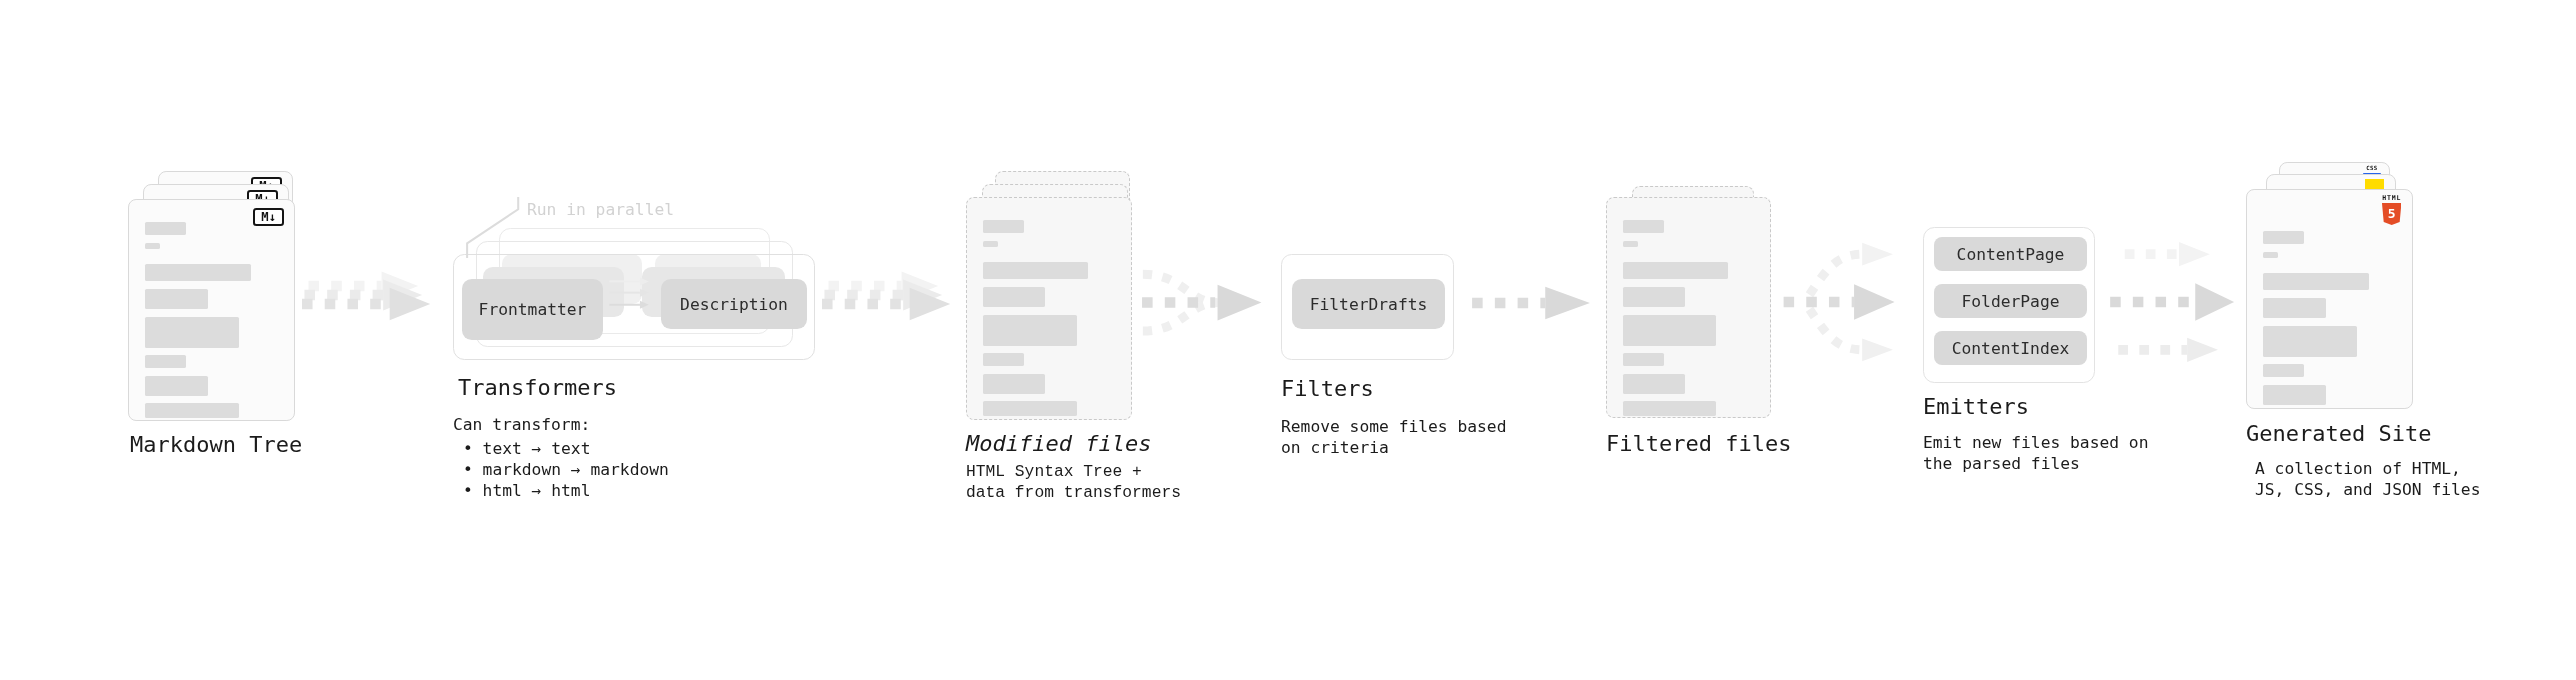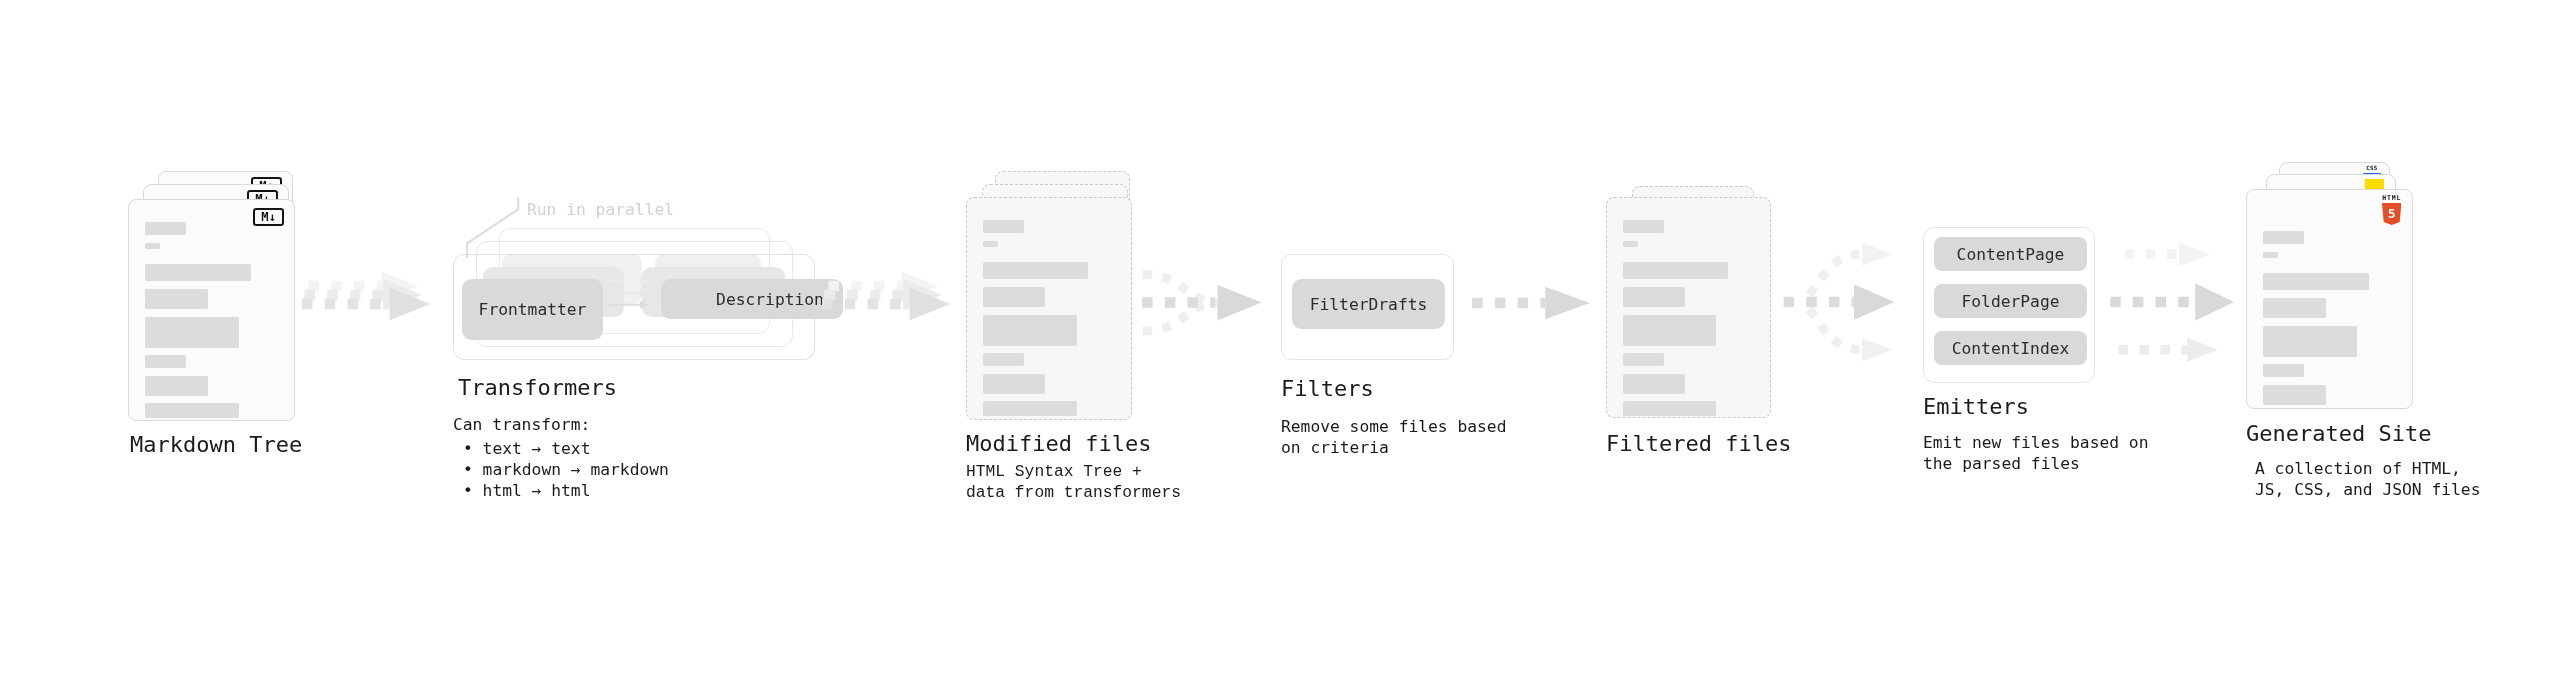--- a/index.html
+++ b/index.html
@@ -92,21 +92,21 @@
     <div class="ghost" style="left:642px;top:267px;width:143px;height:50px;background:#e7e7e7;"></div>
 
     <div class="tcontainer" style="left:453px;top:254px;width:362px;height:106px;border:1.6px solid #e0e0e0;"></div>
 
     <svg class="abs" style="left:459px;top:193px;" width="73" height="69" viewBox="0 0 90 85">
       <polyline points="10,80 10,62 73,20 73,5" fill="none" stroke="#dcdcdc" stroke-width="2.5"></polyline>
     </svg>
     <div class="annotation" style="left:527px;top:200px;">Run in parallel</div>
 
     <div class="node" style="left:462px;top:279px;width:141px;height:61px;">Frontmatter</div>
-    <div class="node" style="left:661px;top:279px;width:146px;height:40px;padding-left:36px;">Description</div>
+    <div class="node" style="left:661px;top:279px;width:146px;height:50px;">Description</div>
 
     <svg class="abs" style="left:609px;top:275px;" width="45" height="37" viewBox="0 0 55 46">
       <line x1="0" y1="8" x2="38" y2="8" stroke="#ededed" stroke-width="2.5"></line>
         <polygon points="38,3 49,8 38,13" fill="#ededed"></polygon>
       <line x1="0" y1="22" x2="38" y2="22" stroke="#e5e5e5" stroke-width="2.5"></line>
         <polygon points="38,17 49,22 38,27" fill="#e5e5e5"></polygon>
       <line x1="0" y1="37" x2="38" y2="37" stroke="#dcdcdc" stroke-width="2.5"></line>
         <polygon points="38,32 49,37 38,42" fill="#dcdcdc"></polygon>
     </svg>
 
@@ -136,21 +136,21 @@
           <div class="bar" style="width: 31%; height: 13px; margin-bottom: 8.1px;"></div>
           <div class="bar" style="width: 11%; height: 5.7px; margin-bottom: 15.4px;"></div>
           <div class="bar" style="width: 80%; height: 17px; margin-bottom: 8.1px;"></div>
           <div class="bar" style="width: 47%; height: 19.5px; margin-bottom: 8.1px;"></div>
           <div class="bar" style="width: 71%; height: 31px; margin-bottom: 7.3px;"></div>
           <div class="bar" style="width: 31%; height: 13px; margin-bottom: 8.1px;"></div>
           <div class="bar" style="width: 47%; height: 19.5px; margin-bottom: 7.3px;"></div>
           <div class="bar" style="width: 71%; height: 14.6px; margin-bottom: 0px;"></div>
         </div>
     </div>
-    <div class="stage-label" style="left:966px;top:432px;">Modified files</div>
+    <div class="stage-label" style="left:966px;top:432px;font-style:italic;">Modified files</div>
     <div class="desc" style="left:966px;top:461px;font-family:Liberation Mono, monospace;">
       <span>HTML Syntax Tree +</span>
       <span>data from transformers</span>
     </div>
   </div>
 
   <svg class="abs" style="left:1138px;top:252px;" width="134" height="102" viewBox="0 0 165 125">
     <path d="M6,27 C55,27 62,62 98,62" fill="none" stroke="#efefef" stroke-width="11" stroke-dasharray="11 13"></path>
     <path d="M6,97 C55,97 62,62 98,62" fill="none" stroke="#efefef" stroke-width="11" stroke-dasharray="11 13"></path>
     <line x1="5" y1="62" x2="95" y2="62" stroke="#dcdcdc" stroke-width="13" stroke-dasharray="13 15"></line>

